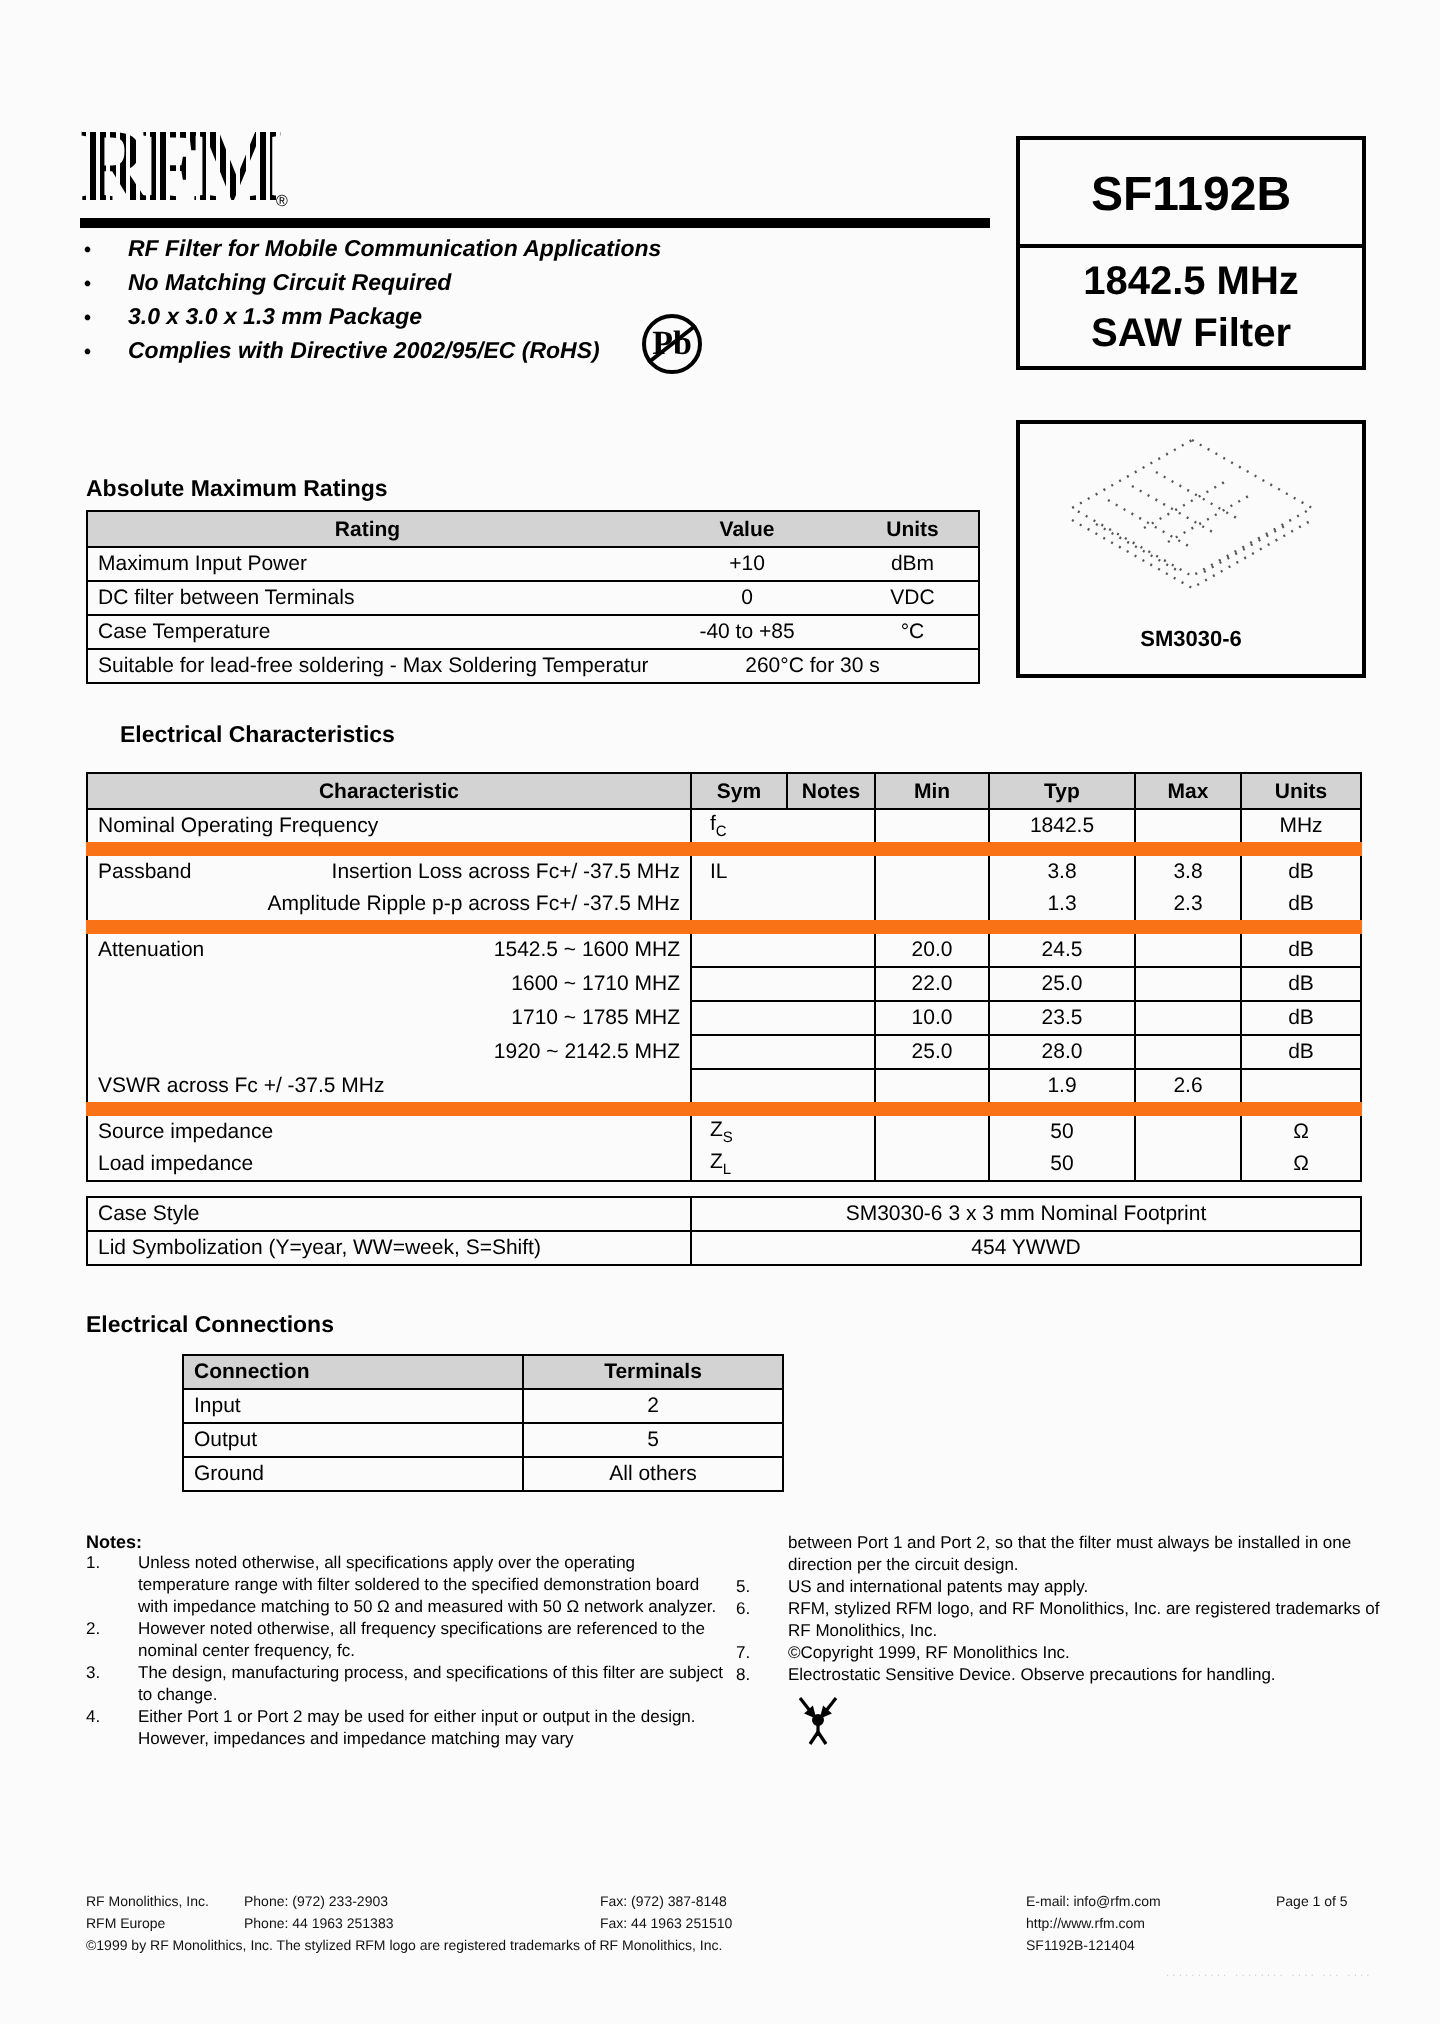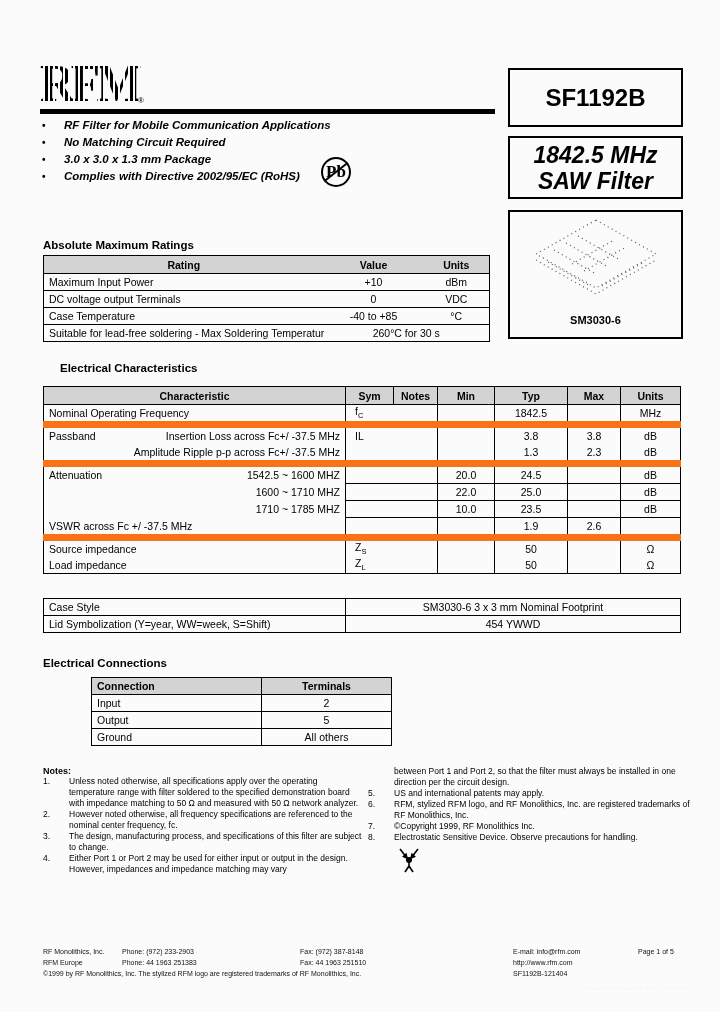--- a/index.html
+++ b/index.html
@@ -21,21 +21,21 @@
 
   
   .pb{left:321px;top:157px;width:26px;height:26px;border:2px solid #000;border-radius:50%;
       display:flex;align-items:center;justify-content:center;font-family:"Liberation Serif",serif;
       font-weight:bold;font-size:17px;}
   .pb:after{content:"";position:absolute;width:30px;height:2px;background:#000;transform:rotate(-38deg);}
 
   
   .rbox{left:508px;width:171px;border:2px solid #000;background:#fbfbfb;display:flex;flex-direction:column;align-items:center;justify-content:center;text-align:center;}
   .box-part{top:68px;height:55px;font-size:24px;font-weight:bold;}
-  .box-title{top:136px;height:59px;font-size:23px;font-weight:bold;line-height:26px;font-style:italic;}
+  .box-title{top:122px;height:59px;font-size:20px;font-weight:bold;line-height:26px;}
   .box-pkg{top:210px;height:125px;justify-content:flex-start;}
   .pkg-label{font-size:11px;font-weight:bold;margin-top:2px;}
 
   
   .h{font-size:11.5px;font-weight:bold;}
 
   
   table{border-collapse:collapse;font-size:10.5px;table-layout:fixed;}
   td,th{padding:0 5px;overflow:hidden;white-space:nowrap;}
   th{font-weight:bold;background:#d3d3d3;}
@@ -155,21 +155,21 @@
         <th>Units</th>
       </tr>
         </thead>
       <tbody>
           <tr>
             <td class="al">Maximum Input Power</td>
             <td class="ac">+10</td>
             <td class="ac">dBm</td>
           </tr>
           <tr>
-            <td class="al">DC voltage output Terminals</td>
+            <td class="al">DC filter between Terminals</td>
             <td class="ac">0</td>
             <td class="ac">VDC</td>
           </tr>
           <tr>
             <td class="al">Case Temperature</td>
             <td class="ac">-40 to +85</td>
             <td class="ac">°C</td>
           </tr>
           <tr>
             <td class="al">Suitable for lead-free soldering - Max Soldering Temperature</td>
@@ -266,20 +266,33 @@
           <tr class="bt-p">
             <td class="c-char al">
               <div class="cw">
                 <span class="cl"></span>
                 <span class="cr">1710 ~ 1785 MHZ</span>
               </div>
             </td>
             <td class="c-sym" colspan="2"></td>
             <td class="c-num">10.0</td>
             <td class="c-num">23.5</td>
+            <td class="c-num"></td>
+            <td class="c-num">dB</td>
+          </tr>
+          <tr class="bt-p">
+            <td class="c-char al">
+              <div class="cw">
+                <span class="cl"></span>
+                <span class="cr">1920 ~ 2142.5 MHZ</span>
+              </div>
+            </td>
+            <td class="c-sym" colspan="2"></td>
+            <td class="c-num">25.0</td>
+            <td class="c-num">28.0</td>
             <td class="c-num"></td>
             <td class="c-num">dB</td>
           </tr>
           <tr class="bt-p">
             <td class="c-char al" style="text-align: left;">VSWR across Fc +/ -37.5 MHz</td>
             <td class="c-sym" colspan="2"></td>
             <td class="c-num"></td>
             <td class="c-num">1.9</td>
             <td class="c-num">2.6</td>
             <td class="c-num"></td>

